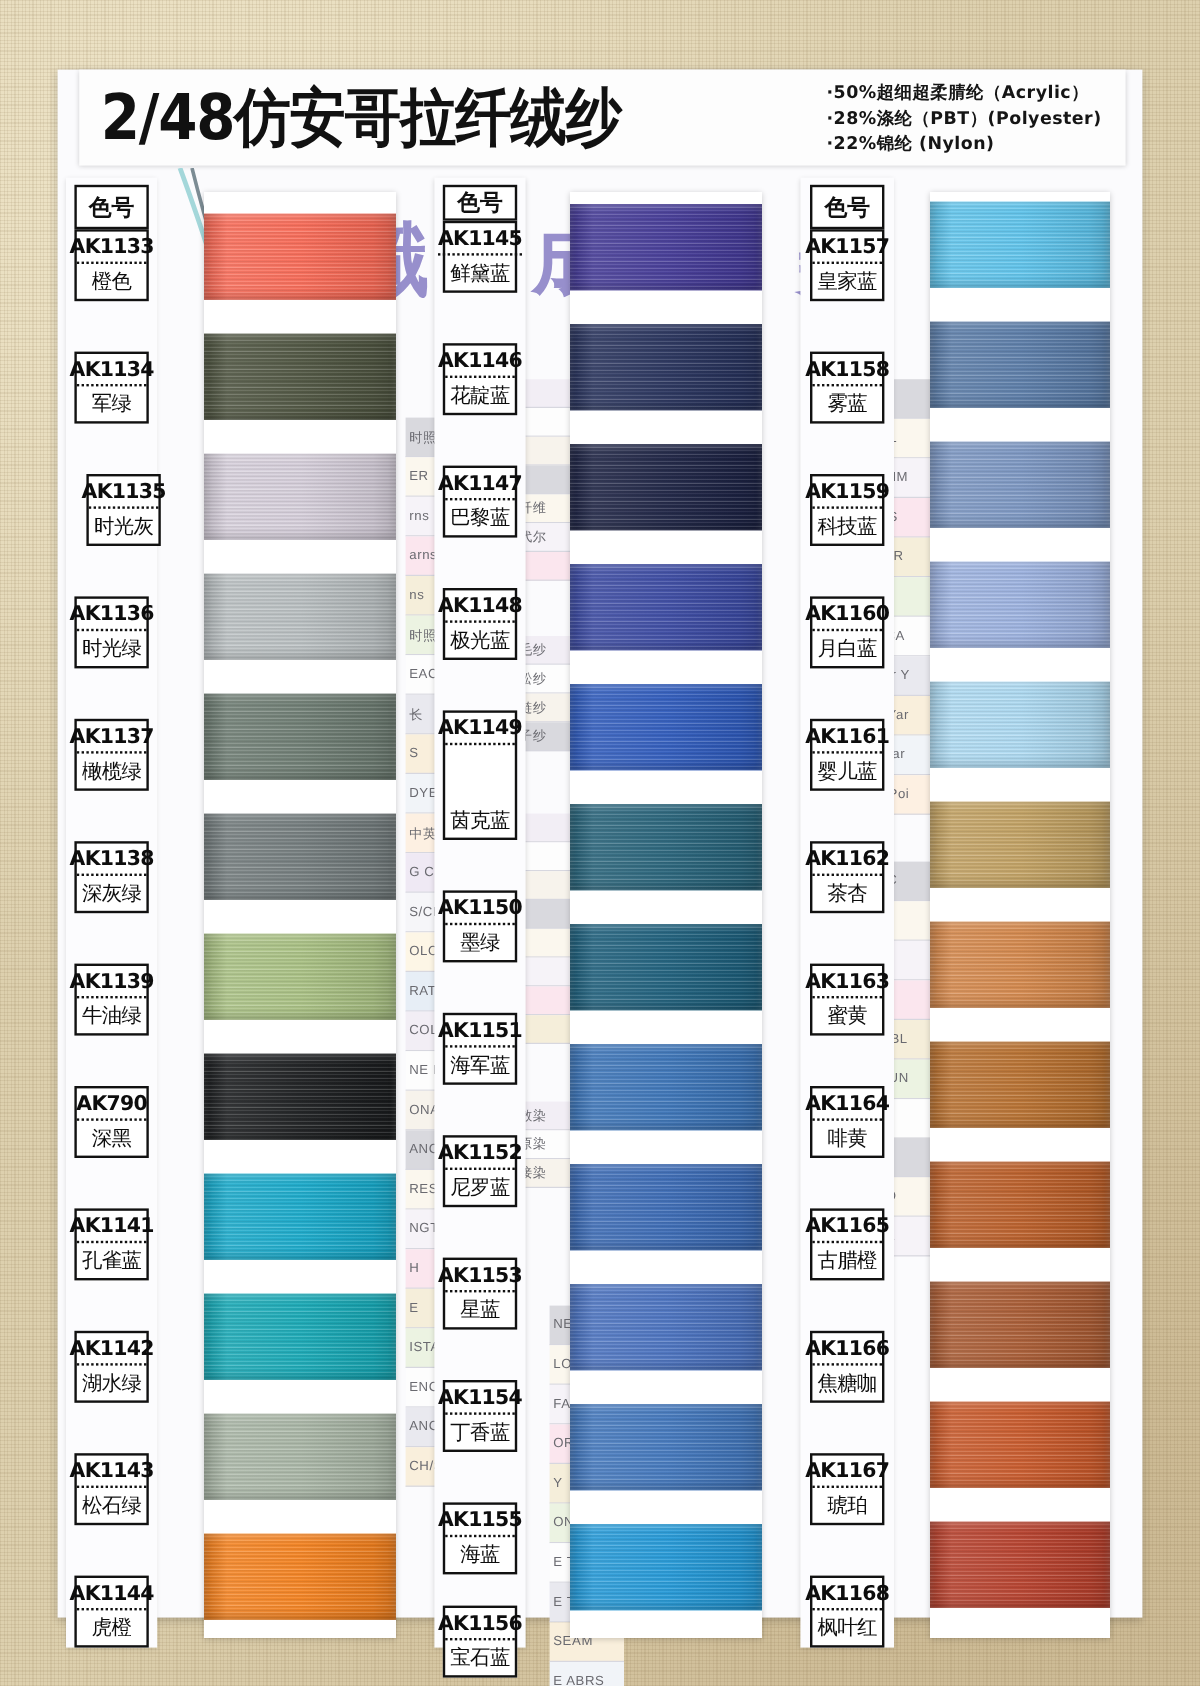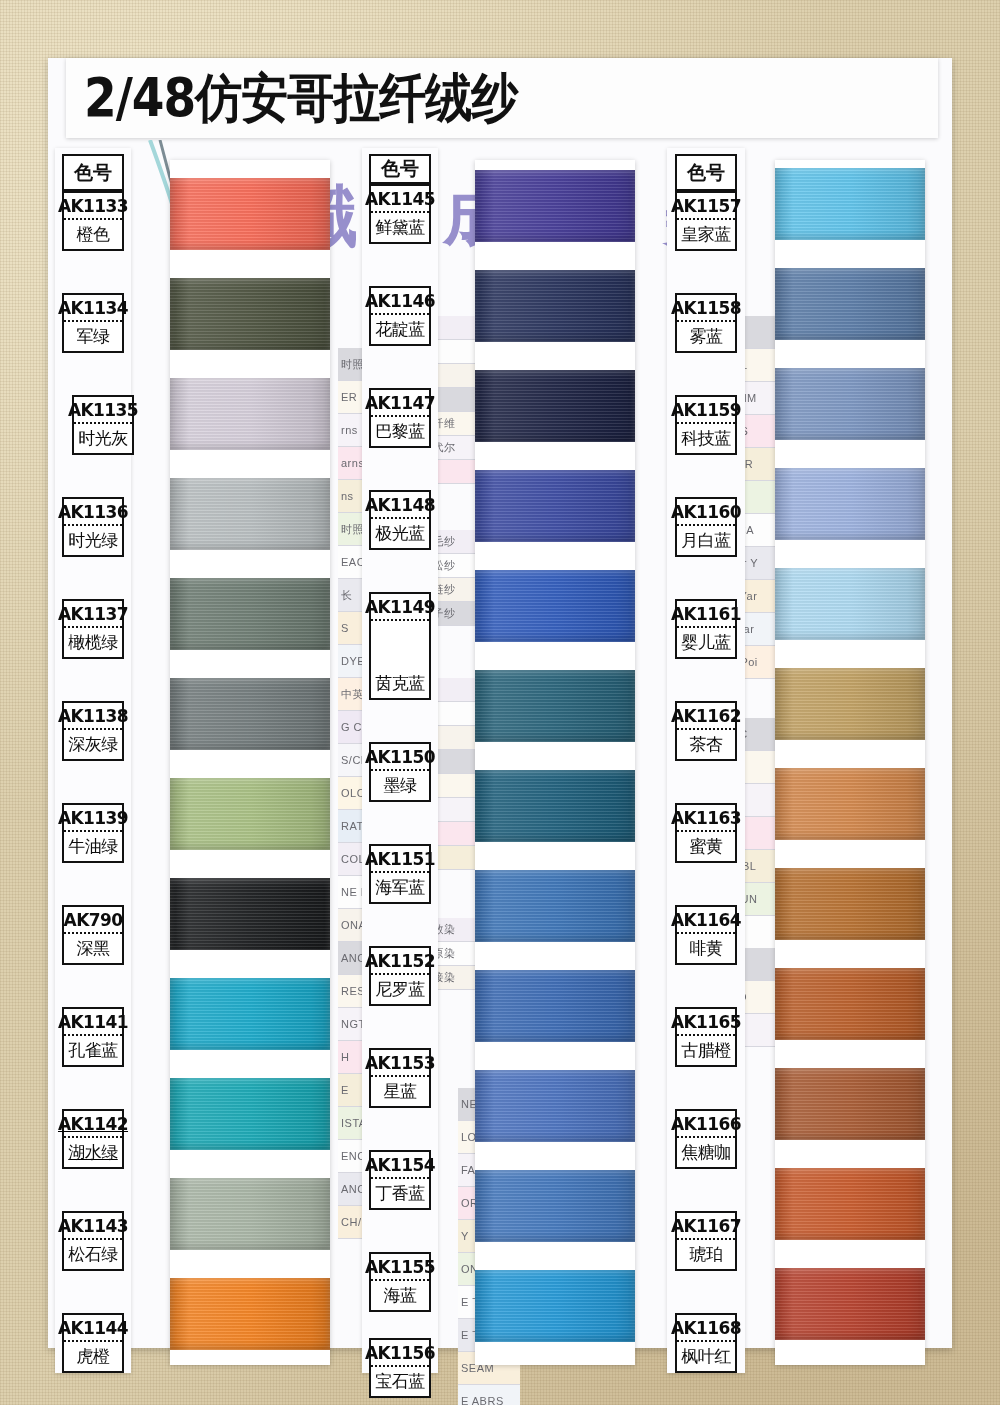--- a/index.html
+++ b/index.html
@@ -326,20 +326,25 @@
       <div class="bg-row" style="height: 33px; background: rgb(236, 243, 226);">ON</div>
       <div class="bg-row" style="height: 33px; background: rgb(253, 253, 253);">E TENS</div>
       <div class="bg-row" style="height: 33px; background: rgb(233, 233, 239);">E TEAR</div>
       <div class="bg-row" style="height: 33px; background: rgb(249, 239, 220);">SEAM</div>
       <div class="bg-row" style="height: 33px; background: rgb(241, 244, 248);">E ABRS</div>
     </div>
 </div>
 
 <div id="header">
   <div id="title">2/48仿安哥拉纤绒纱</div>
+  <div id="composition">
+    <div>·50%超细超柔腈纶（Acrylic）</div>
+    <div>·28%涤纶（PBT）(Polyester)</div>
+    <div>·22%锦纶 (Nylon)</div>
+  </div>
 </div>
 
 <svg id="thread-tails" viewBox="0 0 60 90">
   <path d="M10,0 C18,22 26,44 34,70 C36,78 38,84 40,90" stroke="#9fd5d8" stroke-width="4" fill="none" opacity="0.95"></path>
   <path d="M20,0 C26,24 32,46 40,72 C42,80 44,86 46,90" stroke="#6e7f88" stroke-width="3" fill="none" opacity="0.9"></path>
 </svg>
 
 <div class="yarn-col" id="yarncol-0" style="left:170px; top:160px; width:160px; height:1205px;">
     <div class="gap" style="height: 18px;"></div>
     <div class="yarn" title="AK1133 橙色" style="height: 72px; background-color: rgb(249, 106, 86);"></div>
@@ -450,36 +455,36 @@
       <div class="sw-name">牛油绿</div>
     </div>
     <div class="sw-box" style="margin-top: 42px;">
       <div class="sw-code">AK790</div>
       <div class="sw-name">深黑</div>
     </div>
     <div class="sw-box" style="margin-top: 42px;">
       <div class="sw-code">AK1141</div>
       <div class="sw-name">孔雀蓝</div>
     </div>
-    <div class="sw-box" style="margin-top: 42px; text-decoration: underline;">
+    <div class="sw-box" style="margin-top: 42px;">
       <div class="sw-code">AK1142</div>
       <div class="sw-name">湖水绿</div>
     </div>
     <div class="sw-box" style="margin-top: 42px;">
       <div class="sw-code">AK1143</div>
       <div class="sw-name">松石绿</div>
     </div>
     <div class="sw-box" style="margin-top: 42px;">
       <div class="sw-code">AK1144</div>
       <div class="sw-name">虎橙</div>
     </div>
   </div>
 <div class="label-strip" id="strip-1" style="left:362px; top:148px; width:76px; height:1225px;">
     <div class="hdr-box">色号</div>
-    <div class="sw-box" style="margin-top: 0px;">
+    <div class="sw-box" style="margin-top: 0px; align-items: center;">
       <div class="sw-code">AK1145</div>
       <div class="sw-name">鲜黛蓝</div>
     </div>
     <div class="sw-box" style="margin-top: 42px;">
       <div class="sw-code">AK1146</div>
       <div class="sw-name">花靛蓝</div>
     </div>
     <div class="sw-box" style="margin-top: 42px;">
       <div class="sw-code">AK1147</div>
       <div class="sw-name">巴黎蓝</div>

